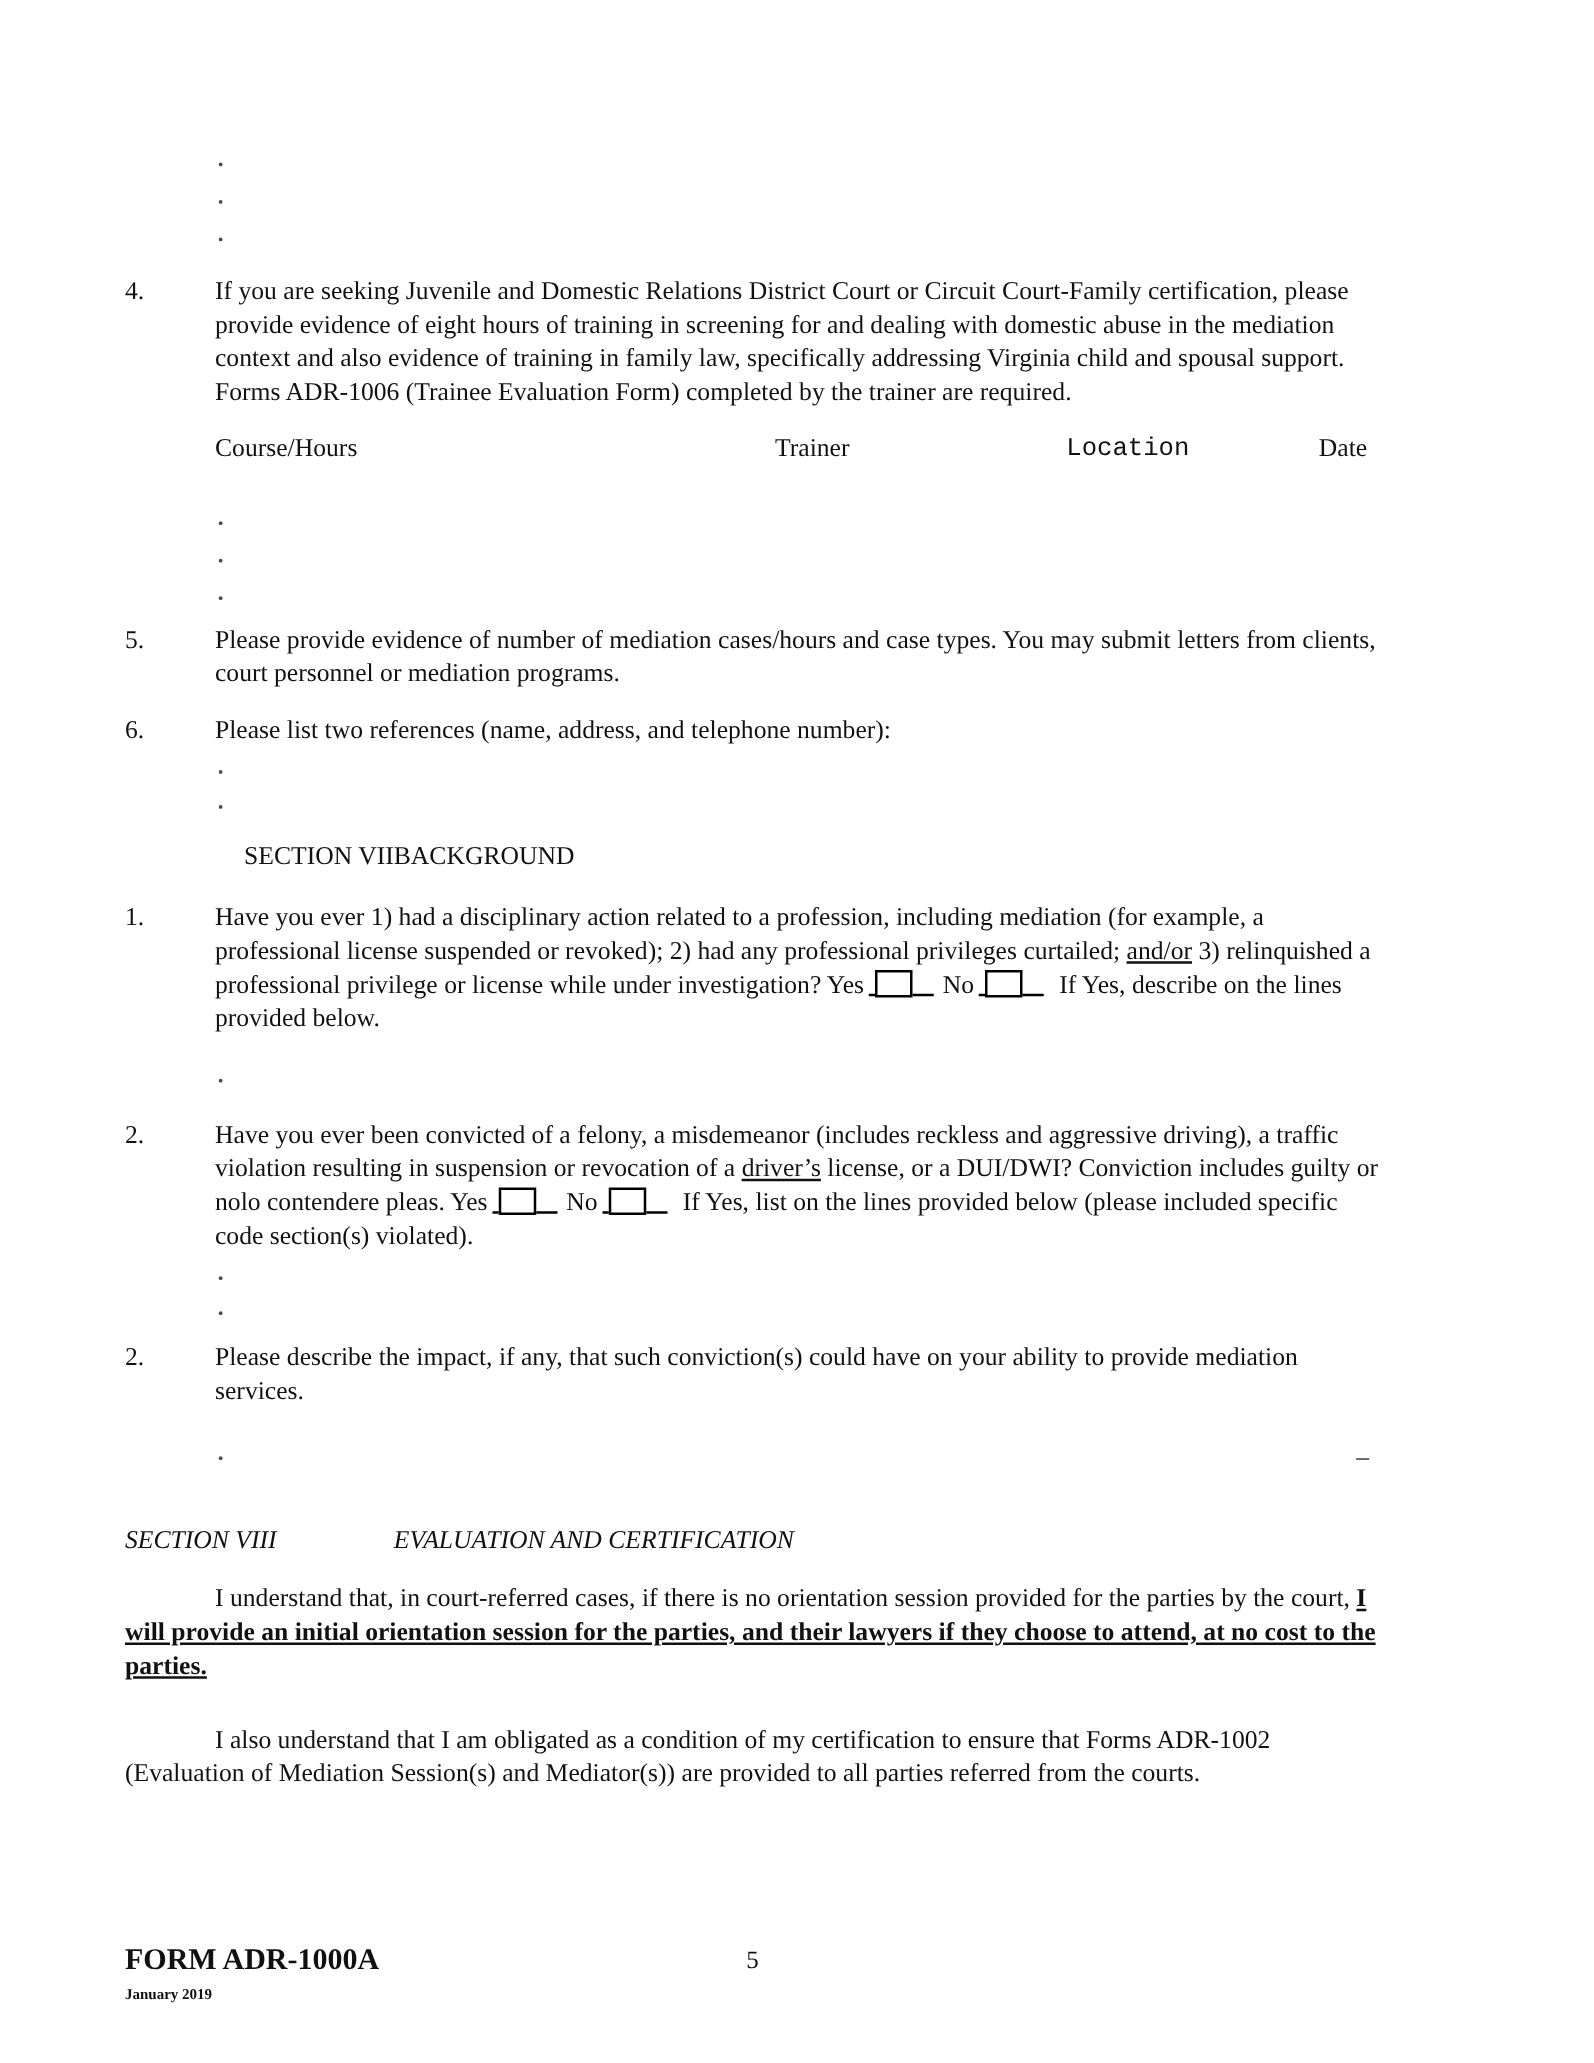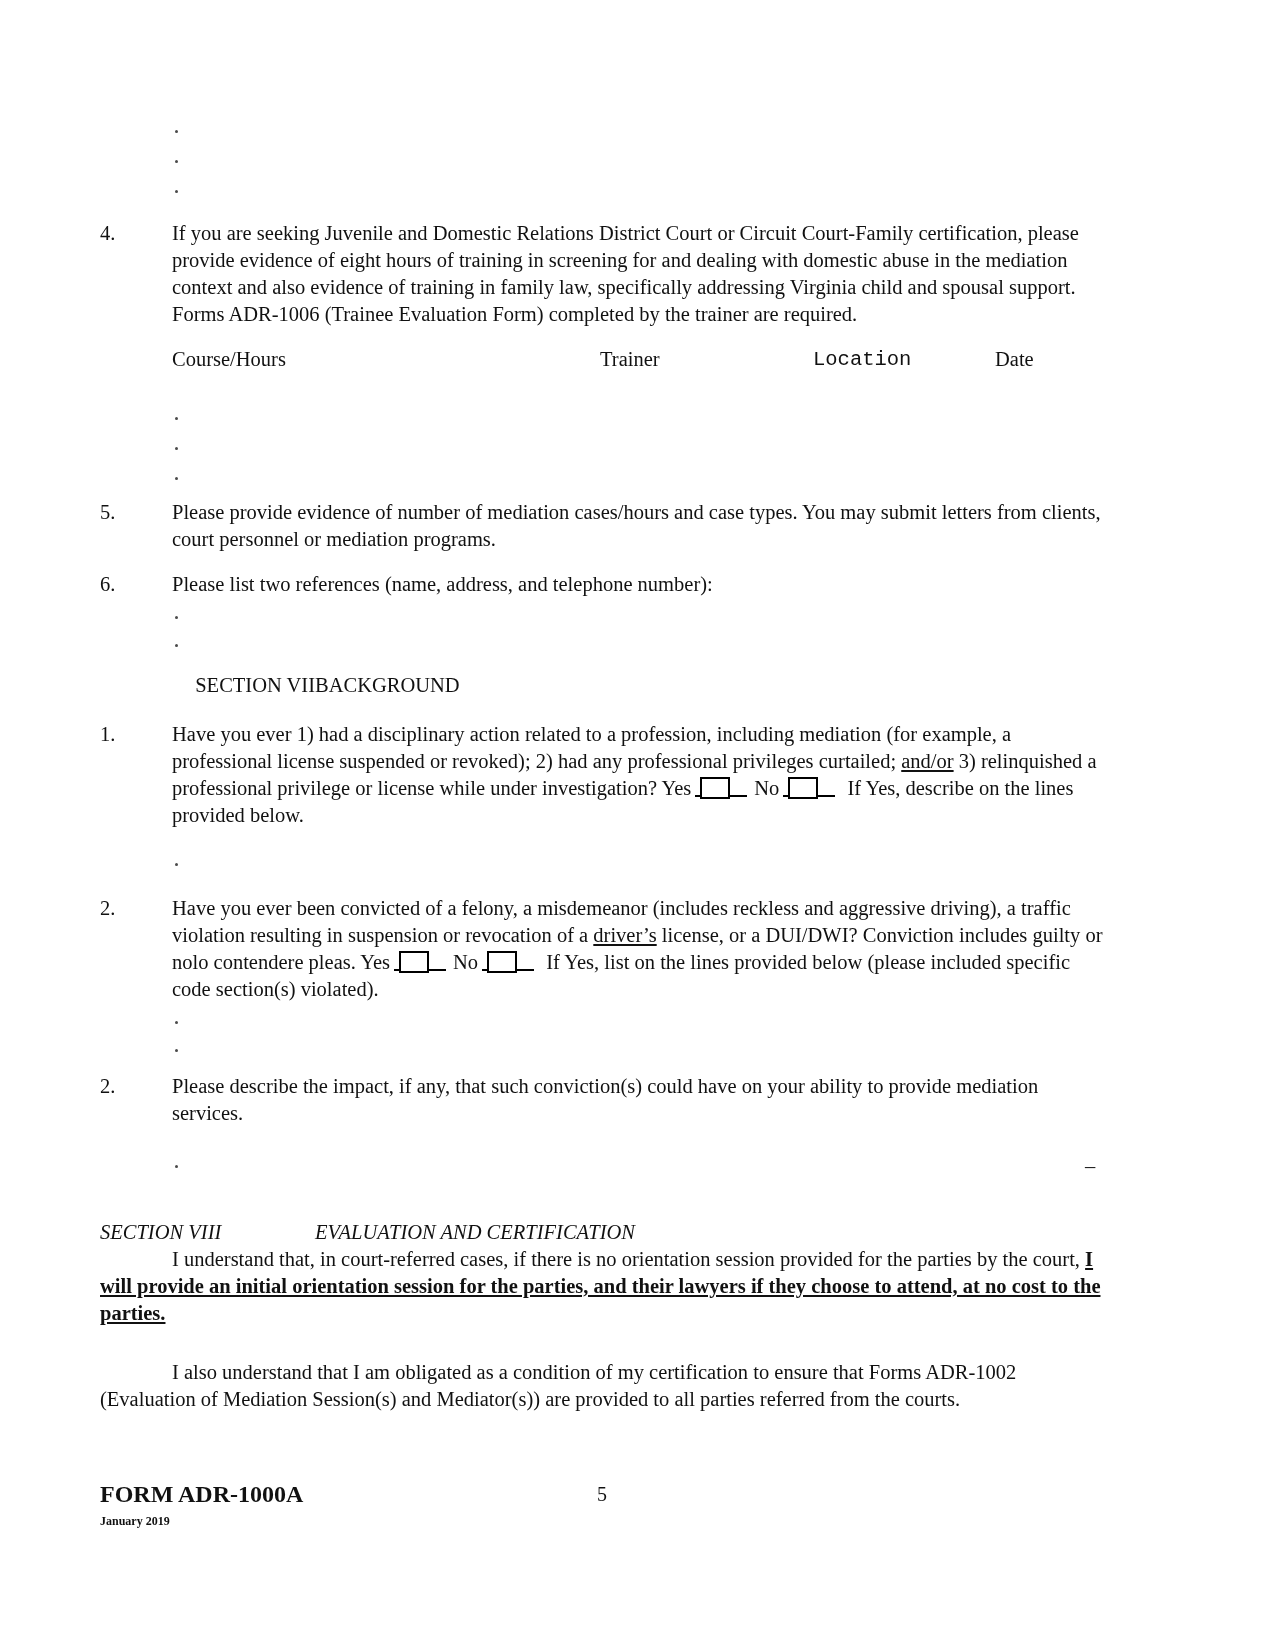--- a/index.html
+++ b/index.html
@@ -53,21 +53,21 @@
     background: #fff;
   }
   .para { text-indent: 72px; }
   .dashrow { height: 30px; position: relative; }
   .dashrow .dot {
     position: absolute; left: 75px; top: 8px;
     width: 3px; height: 3px; border-radius: 50%;
     background: #4a4a4a;
   }
   .dashrow .stray { position: absolute; left: 985px; top: -4px; }
-  .footer { position: relative; margin-top: 66px; }
+  .footer { position: relative; margin-top: 120px; }
   .footer .form-no { font-weight: bold; font-size: 24px; line-height: 30px; }
   .footer .form-date { font-weight: bold; font-size: 12px; line-height: 24px; }
   .footer .pgnum { position: absolute; left: 497px; top: 2px; font-size: 20px; }
 </style>
 </head>
 <body>
 
 <div class="page">
 
   <div class="dotrow">
@@ -78,21 +78,21 @@
     </div>
   <div class="dotrow">
       <div class="dot"></div>
     </div>
 
   <div class="item" style="margin-top:8px;">
     <span class="num">4.</span>
     <div class="body">If you are seeking Juvenile and Domestic Relations District Court or Circuit Court-Family certification, please provide evidence of eight hours of training in screening for and dealing with domestic abuse in the mediation context and also evidence of training in family law, specifically addressing Virginia child and spousal support.  Forms ADR-1006 (Trainee Evaluation Form) completed by the trainer are required.</div>
   </div>
 
-  <div class="table-row" style="margin-top:18px;">
+  <div class="table-row" style="margin-top:18px;gap:20px;">
     <span class="col1">Course/Hours</span>
     <span class="col2">Trainer</span>
     <span class="col3">Location</span>
     <span class="col4">Date</span>
   </div>
 
   <div class="dotrow" style="margin-top:36px;">
       <div class="dot"></div>
     </div>
   <div class="dotrow">
@@ -157,21 +157,21 @@
   <div class="dashrow" style="margin-top:30px;">
     <div class="dot"></div>
     <span class="stray">–</span>
   </div>
 
   <div class="section-head" style="margin-top:32px;font-style:italic;">
     <span class="sec-label">SECTION VIII</span>
     <span>EVALUATION AND CERTIFICATION</span>
   </div>
 
-  <div class="para" style=""><span>I understand that, in court-referred cases, if there is no orientation session provided for the parties by the court, </span><span class="bu">I will provide an initial orientation session for the parties, and their lawyers if they choose to attend, at no cost to the parties.</span></div>
+  <div class="para" style="margin-top:20px;"><span>I understand that, in court-referred cases, if there is no orientation session provided for the parties by the court, </span><span class="bu">I will provide an initial orientation session for the parties, and their lawyers if they choose to attend, at no cost to the parties.</span></div>
 
   <div class="para" style="margin-top:32px;">I also understand that I am obligated as a condition of my certification to ensure that Forms ADR-1002 (Evaluation of Mediation Session(s) and Mediator(s)) are provided to all parties referred from the courts.</div>
 
   <div class="footer">
     <div class="form-no">FORM ADR-1000A</div>
     <div class="form-date">January 2019</div>
     <span class="pgnum">5</span>
   </div>
 
 </div>

